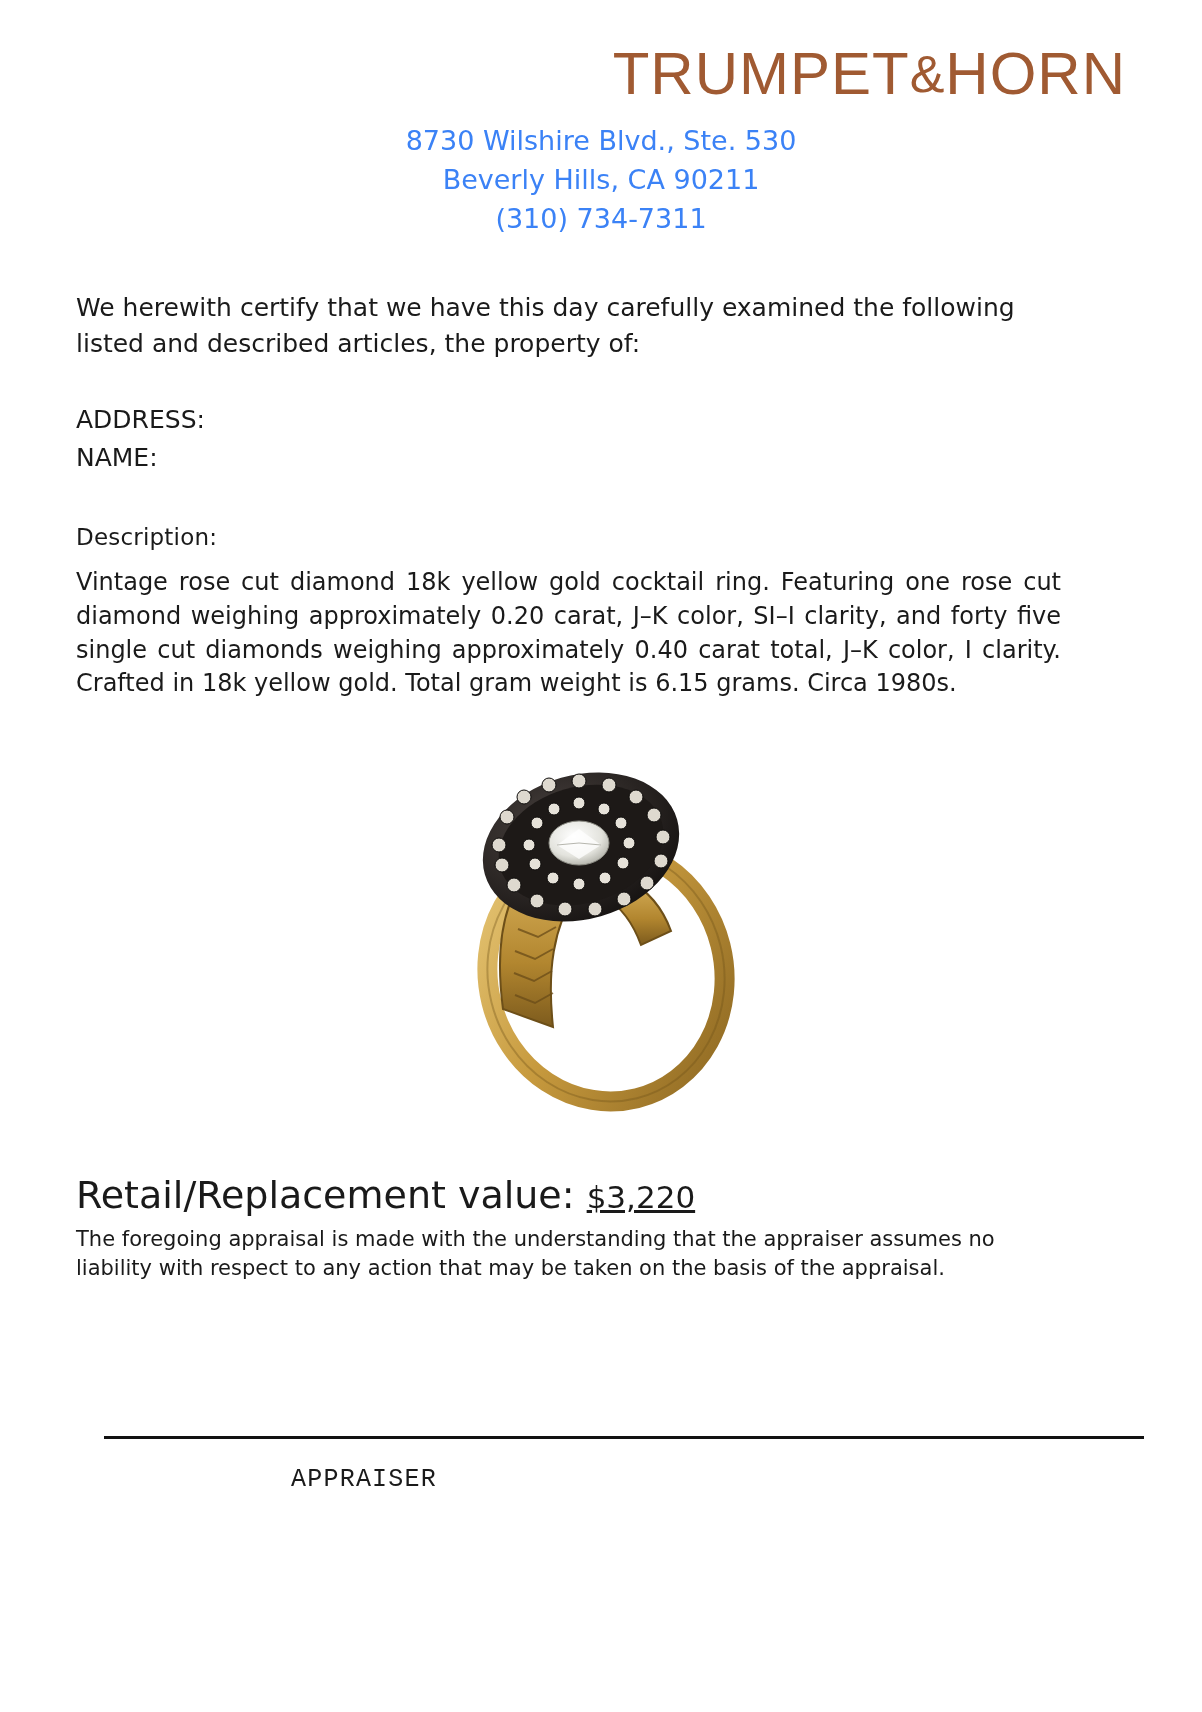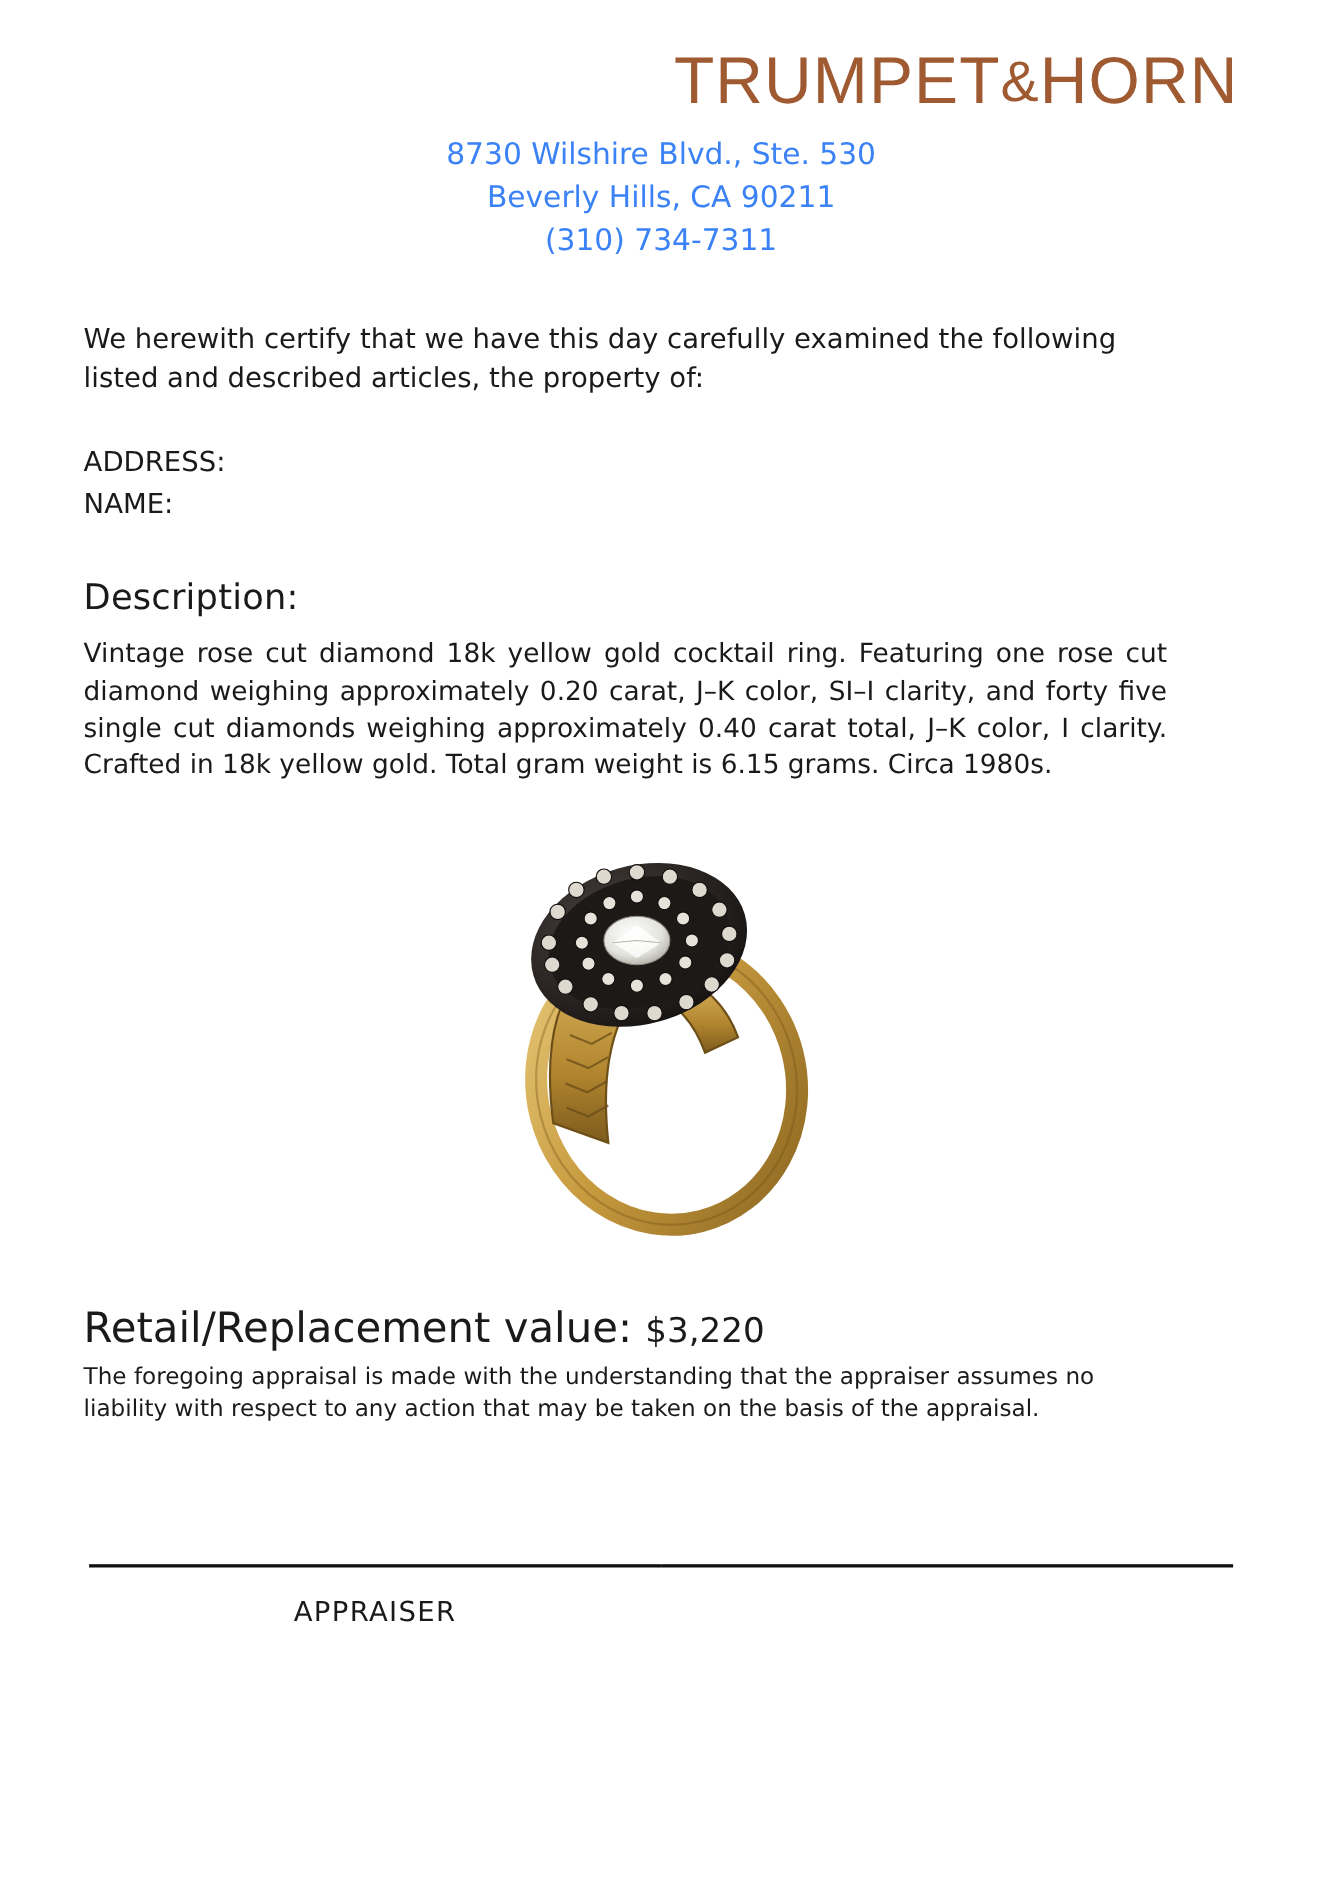--- a/index.html
+++ b/index.html
@@ -55,21 +55,21 @@
     line-height: 1.42;
     max-width: 970px;
   }
   .fields {
     margin-top: 40px;
     font-size: 25px;
     line-height: 1.5;
   }
   .section-title {
     margin-top: 48px;
-    font-size: 32px;
+    font-size: 23px;
     font-weight: 400;
     letter-spacing: 0.2px;
   }
   .desc {
     margin-top: 16px;
     font-size: 24px;
     line-height: 1.4;
     text-align: justify;
     max-width: 985px;
   }
@@ -88,36 +88,38 @@
 
   
   .value-line {
     margin-top: 26px;
     font-size: 38px;
     font-weight: 400;
     line-height: 1.1;
   }
   .value-line .amount {
     font-size: 31px;
+    text-decoration: underline;
   }
   .disclaimer {
     margin-top: 8px;
     font-size: 21px;
     line-height: 1.4;
     max-width: 985px;
   }
 
   
   .sig-row {
     position: absolute;
     left: 58px;
     right: 58px;
-    bottom: 274px;
+    bottom: 260px;
     display: flex;
-    justify-content: center;
+    justify-content: flex-end;
+    font-family: Liberation Mono, monospace;
   }
   .sig-block {
     width: 520px;
     text-align: center;
   }
   .sig-line {
     border-top: 3px solid #111;
     height: 0;
   }
   .sig-label {

